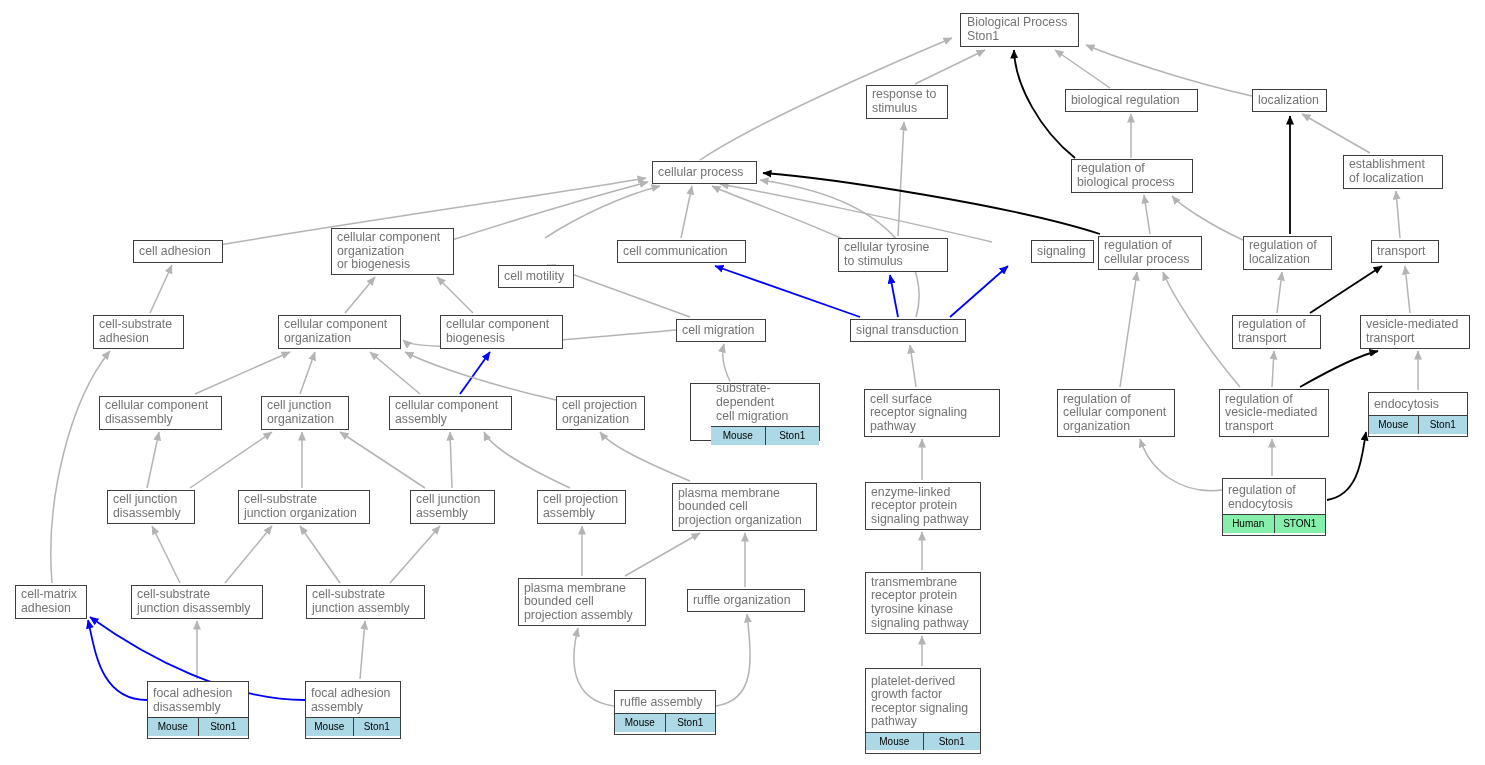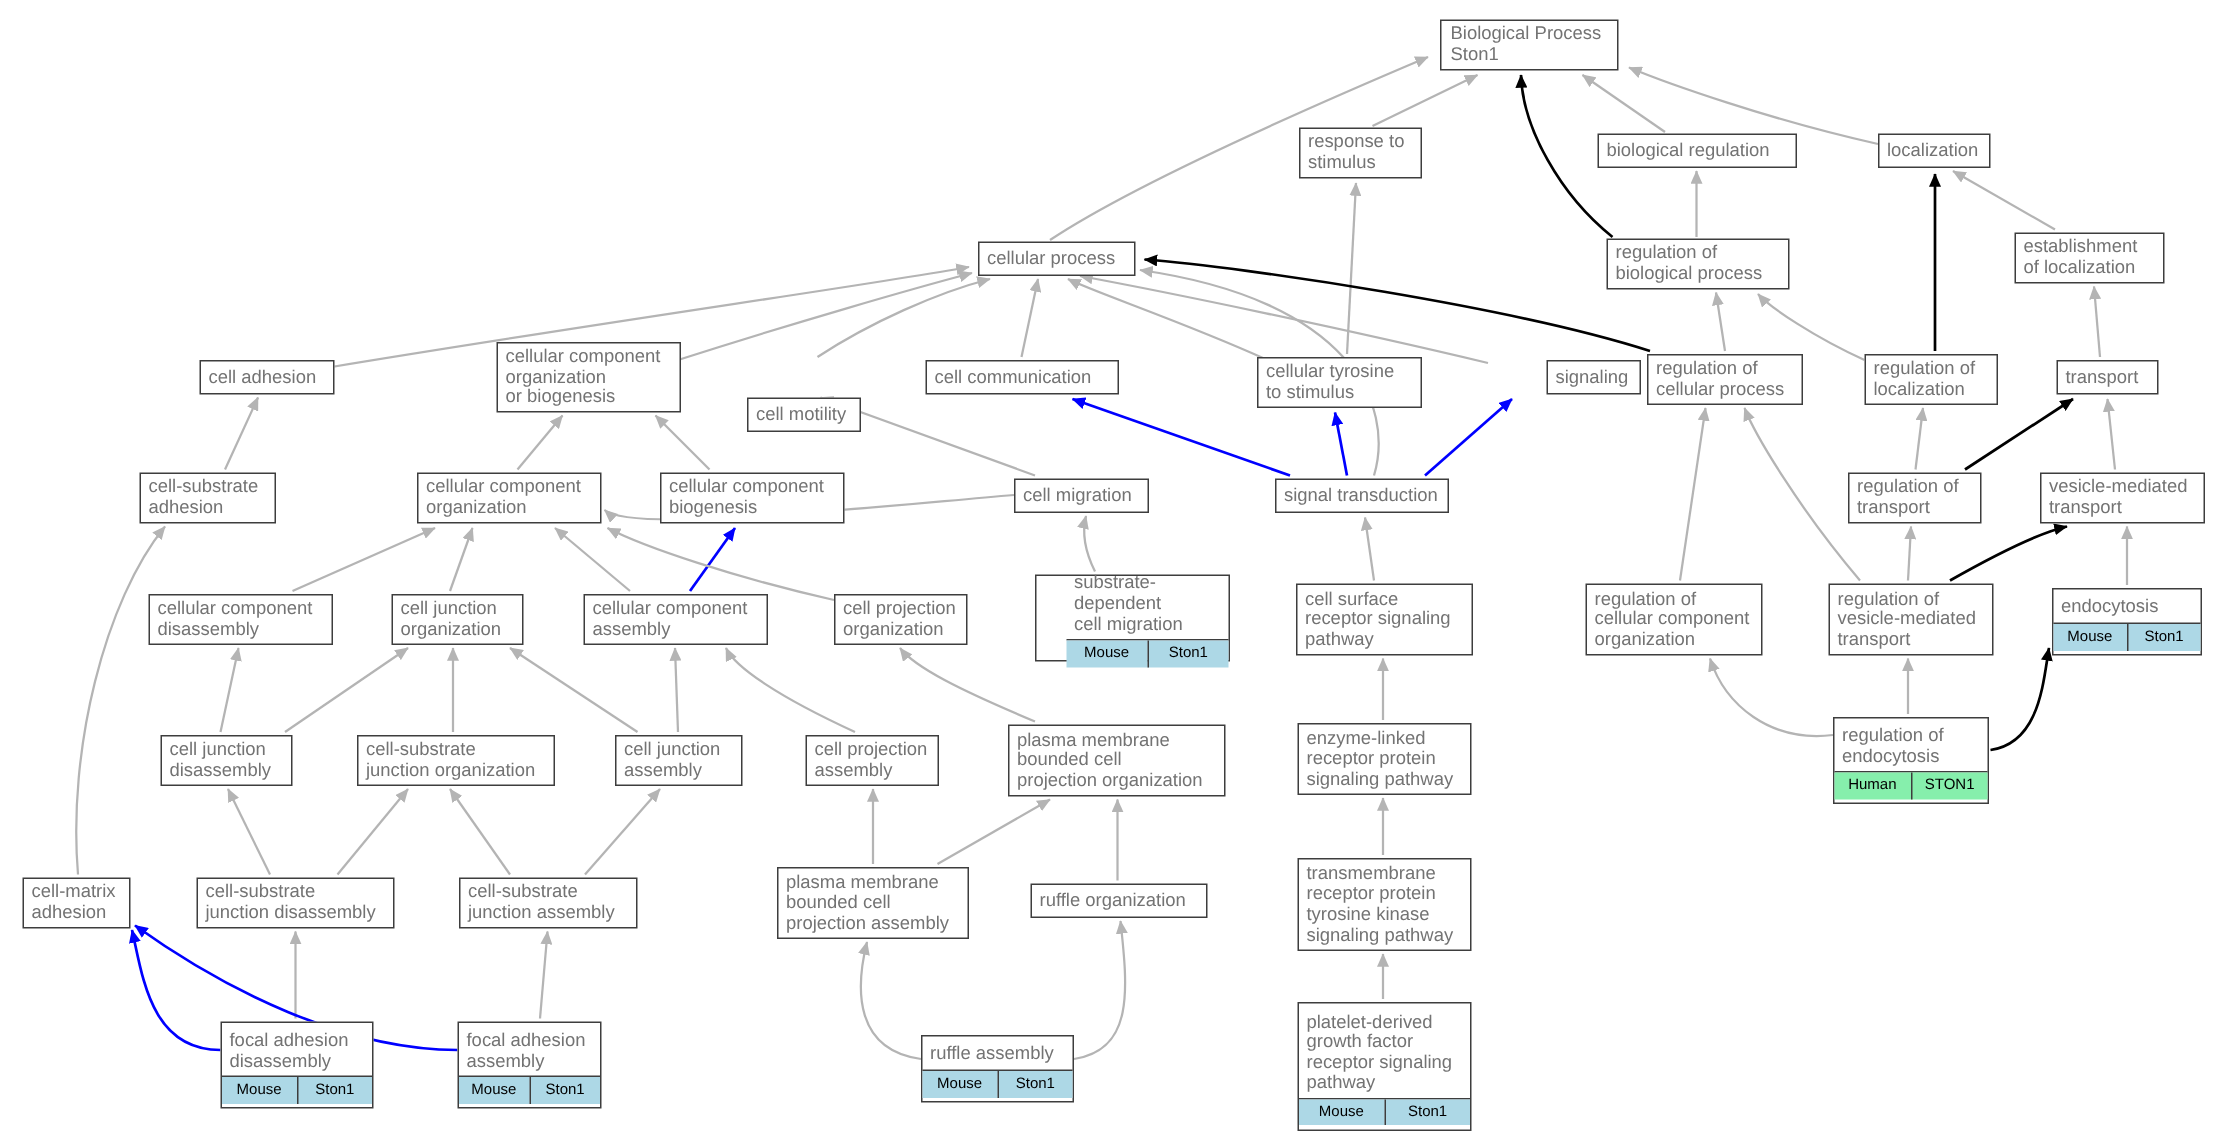--- a/index.html
+++ b/index.html
@@ -208,21 +208,21 @@
 organization</div>
       </div>
       <div class="node" style="left: 690px; top: 383px; width: 130px; height: 58px; padding-left: 20px;">
         <div class="title">substrate-dependent
 cell migration</div>
         <div class="badges">
           <div class="b">Mouse</div>
           <div class="b">Ston1</div>
         </div>
       </div>
-      <div class="node" style="left: 864px; top: 389px; width: 118px; height: 48px;">
+      <div class="node" style="left: 864px; top: 389px; width: 136px; height: 48px;">
         <div class="title">cell surface
 receptor signaling
 pathway</div>
       </div>
       <div class="node" style="left: 1057px; top: 389px; width: 118px; height: 48px;">
         <div class="title">regulation of
 cellular component
 organization</div>
       </div>
       <div class="node" style="left: 1219px; top: 389px; width: 110px; height: 48px;">

